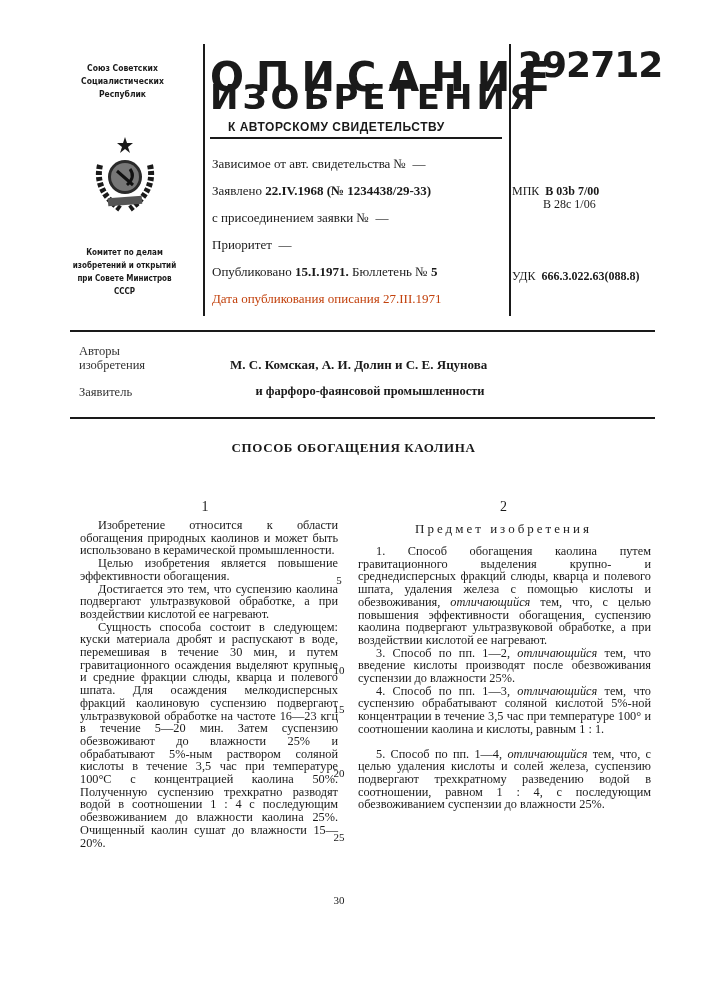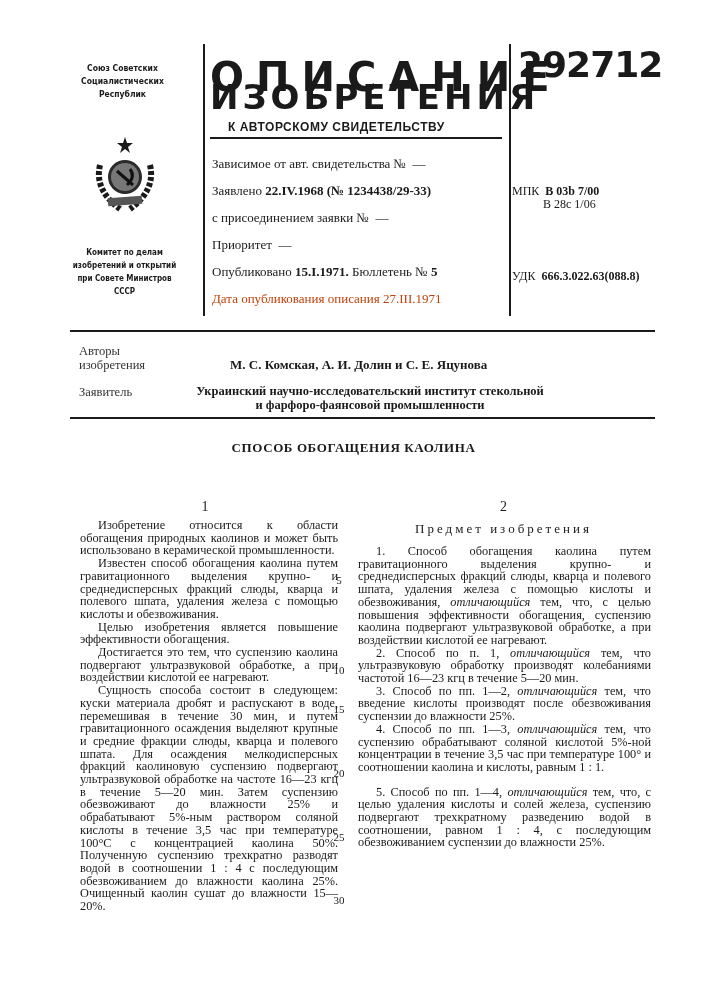--- a/index.html
+++ b/index.html
@@ -112,44 +112,41 @@
 
 <div class="abs hline" style="left:70px; top:330px; width:585px;"></div>
 
 <div class="abs lbl" style="top:344px;">
   <div>Авторы</div>
   <div>изобретения</div>
 </div>
 <div class="abs authors">М. С. Комская, А. И. Долин и С. Е. Яцунова</div>
 <div class="abs lbl" style="top:385px;">Заявитель</div>
 <div class="abs applicant">
-  <div>Украинский научно-исследовательский институт стекольной</div>
   <div>и фарфоро-фаянсовой промышленности</div>
 </div>
 <div class="abs hline" style="left:70px; top:417px; width:585px;"></div>
 
 <div class="abs doc-title">СПОСОБ ОБОГАЩЕНИЯ КАОЛИНА</div>
 
 <div class="abs colnum" style="left:70px; width:270px; top:499px;">1</div>
 <div class="abs col" style="left:80px; top:519px; width:258px;">
   <p>Изобретение относится к области обогащения природных каолинов и может быть использовано в керамической промышленности.</p>
-  <p>Известен способ обогащения каолина путем гравитационного выделения крупно- и среднедисперсных фракций слюды, кварца и полевого шпата, удаления железа с помощью кислоты и обезвоживания.</p>
   <p>Целью изобретения является повышение эффективности обогащения.</p>
   <p>Достигается это тем, что суспензию каолина подвергают ультразвуковой обработке, а при воздействии кислотой ее нагревают.</p>
   <p>Сущность способа состоит в следующем: куски материала дробят и распускают в воде, перемешивая в течение 30 мин, и путем гравитационного осаждения выделяют крупные и средние фракции слюды, кварца и полевого шпата. Для осаждения мелкодисперсных фракций каолиновую суспензию подвергают ультразвуковой обработке на частоте 16—23 кгц в течение 5—20 мин. Затем суспензию обезвоживают до влажности 25% и обрабатывают 5%-ным раствором соляной кислоты в течение 3,5 час при температуре 100°C с концентрацией каолина 50%. Полученную суспензию трехкратно разводят водой в соотношении 1 : 4 с последующим обезвоживанием до влажности каолина 25%. Очищенный каолин сушат до влажности 15—20%.</p>
 </div>
 
 <div class="abs lnum" style="top:574px;">5</div>
 <div class="abs lnum" style="top:664px;">10</div>
 <div class="abs lnum" style="top:703px;">15</div>
 <div class="abs lnum" style="top:767px;">20</div>
 <div class="abs lnum" style="top:831px;">25</div>
 <div class="abs lnum" style="top:894px;">30</div>
 
 <div class="abs colnum" style="left:356px; width:295px; top:499px;">2</div>
 <div class="abs subject">Предмет изобретения</div>
 <div class="abs col" style="left:358px; top:545px; width:293px;">
   <p><span>1. Способ обогащения каолина путем гравитационного выделения крупно- и среднедисперсных фракций слюды, кварца и полевого шпата, удаления железа с помощью кислоты и обезвоживания, </span><i>отличающийся</i><span> тем, что, с целью повышения эффективности обогащения, суспензию каолина подвергают ультразвуковой обработке, а при воздействии кислотой ее нагревают.</span></p>
-  <p><span>2. Способ по п. 1, </span><i>отличающийся</i><span> тем, что ультразвуковую обработку производят колебаниями частотой 16—23 кгц в течение 5—20 мин.</span></p>
   <p><span>3. Способ по пп. 1—2, </span><i>отличающийся</i><span> тем, что введение кислоты производят после обезвоживания суспензии до влажности 25%.</span></p>
   <p><span>4. Способ по пп. 1—3, </span><i>отличающийся</i><span> тем, что суспензию обрабатывают соляной кислотой 5%-ной концентрации в течение 3,5 час при температуре 100° и соотношении каолина и кислоты, равным 1 : 1.</span></p>
   <p style="margin-top:12px;"><span>5. Способ по пп. 1—4, </span><i>отличающийся</i><span> тем, что, с целью удаления кислоты и солей железа, суспензию подвергают трехкратному разведению водой в соотношении, равном 1 : 4, с последующим обезвоживанием суспензии до влажности 25%.</span></p>
 </div>
 
 </body></html>

